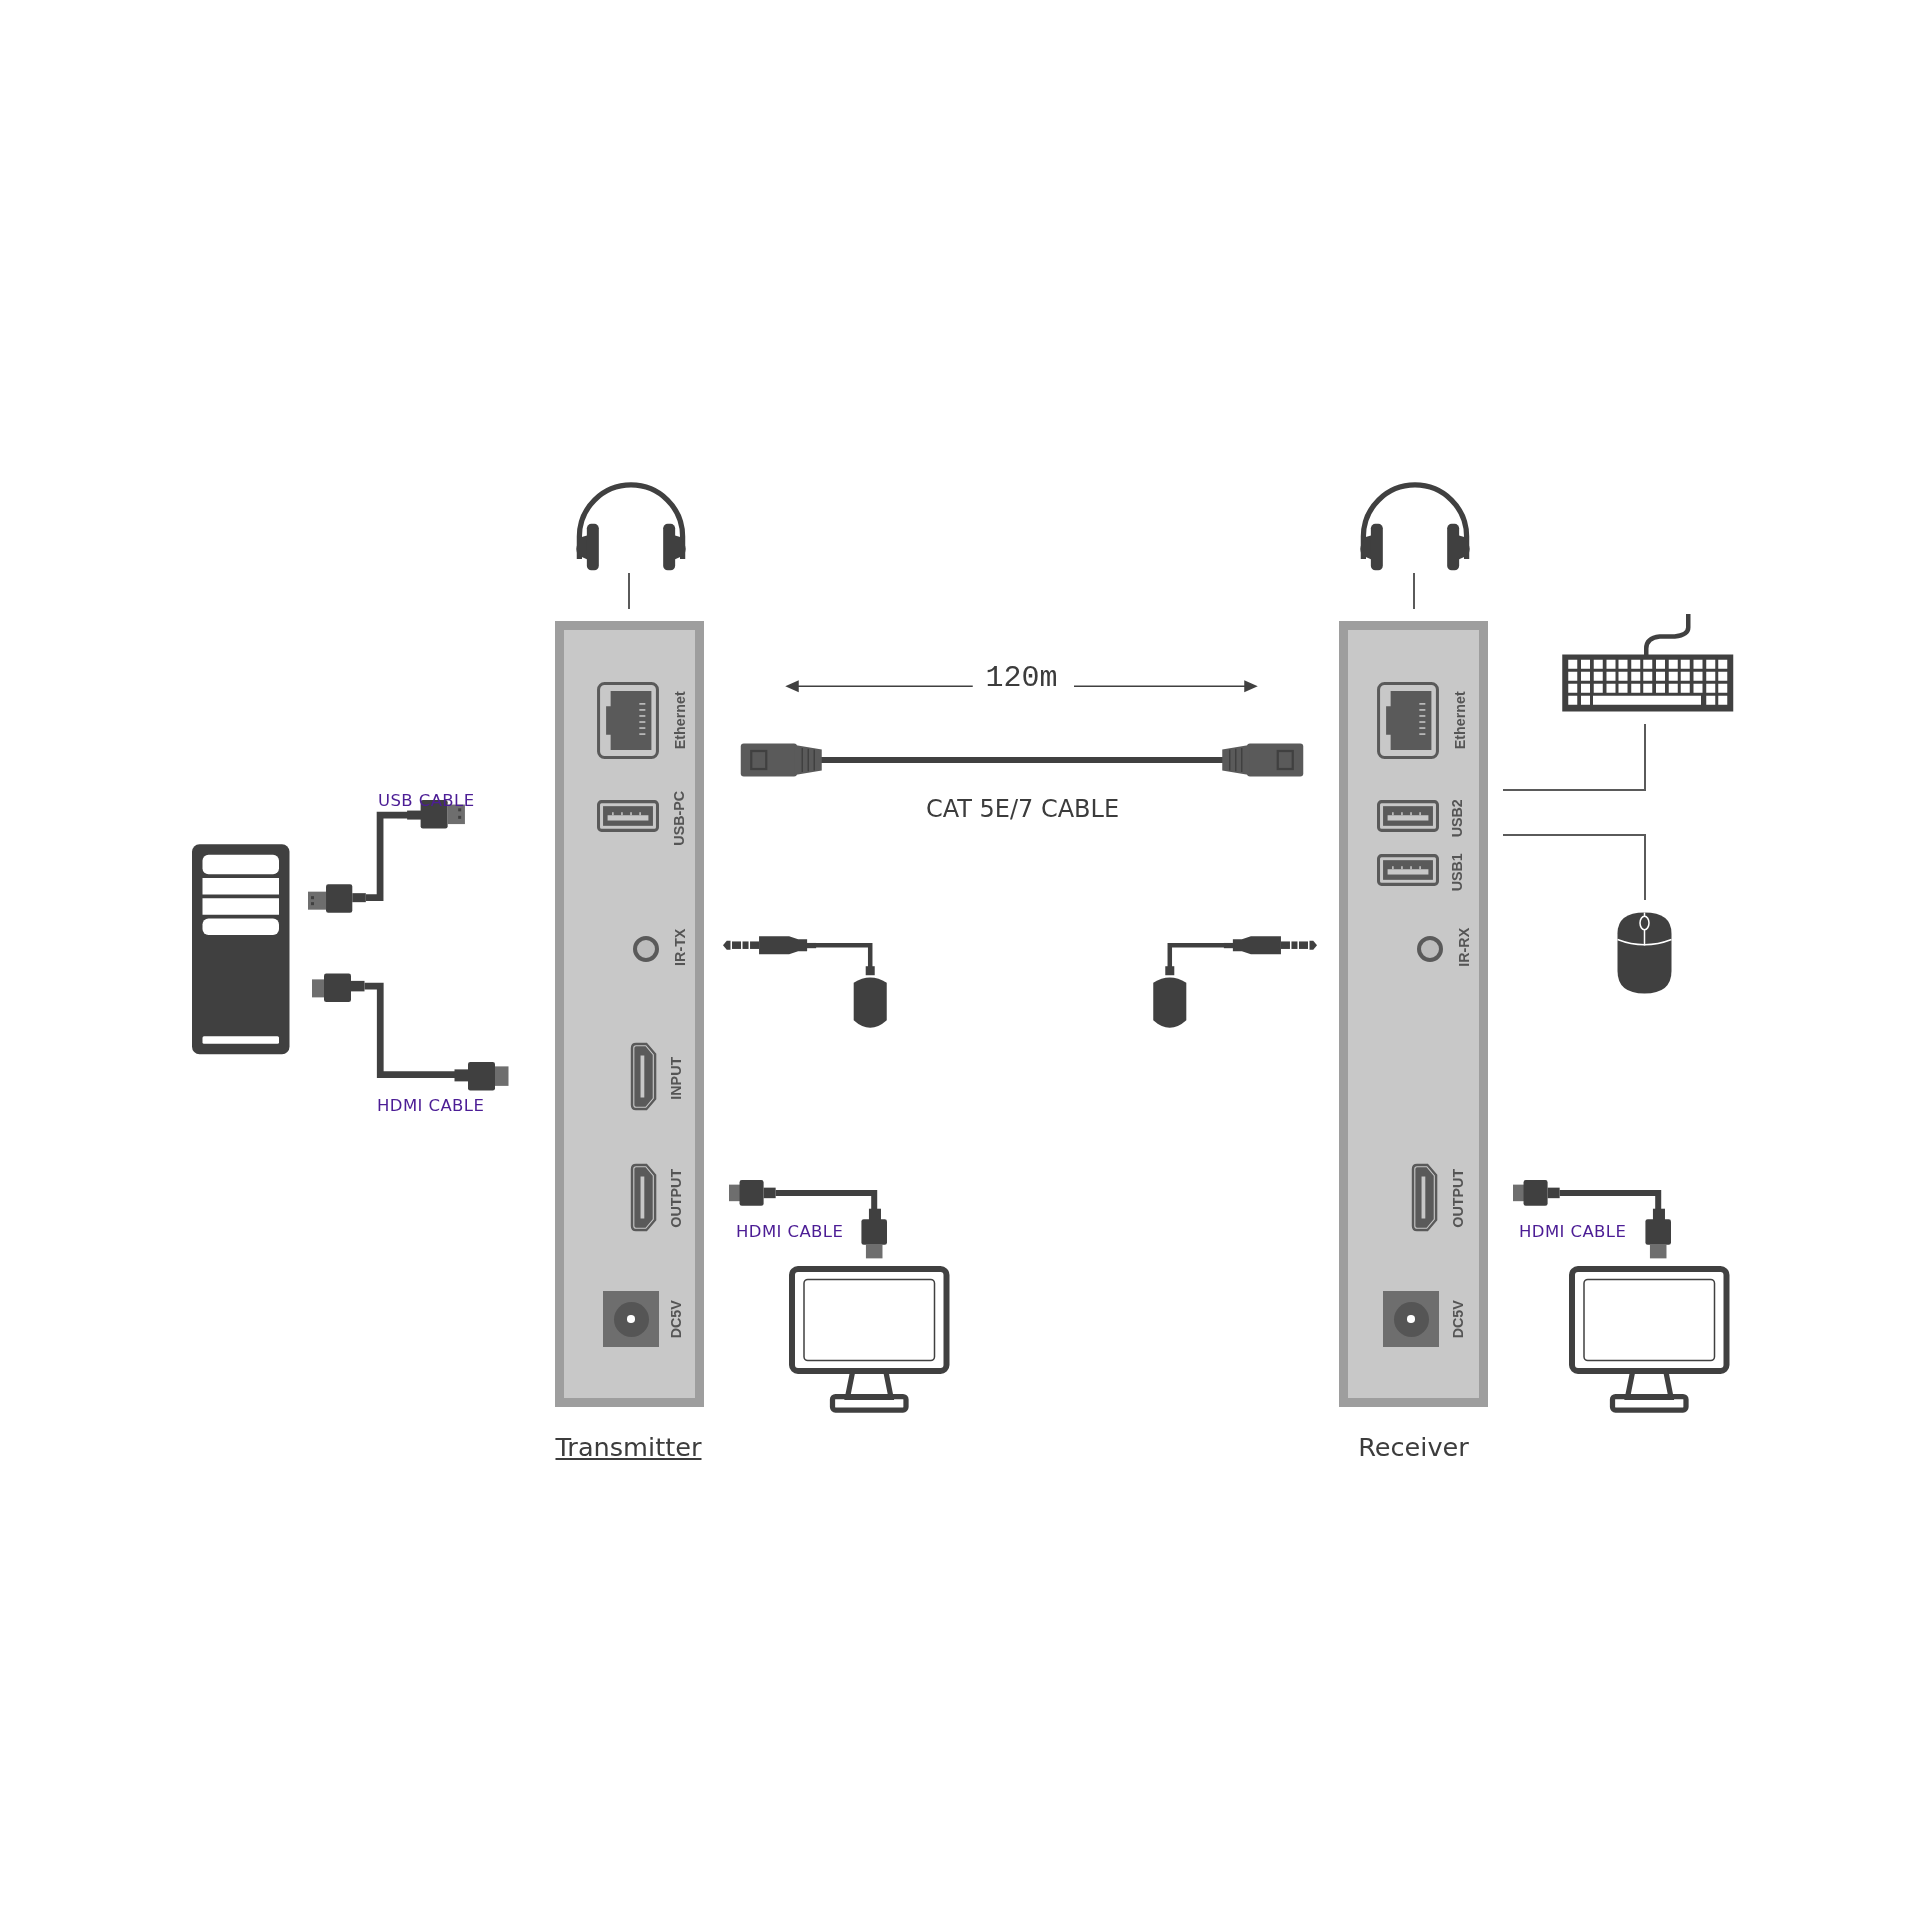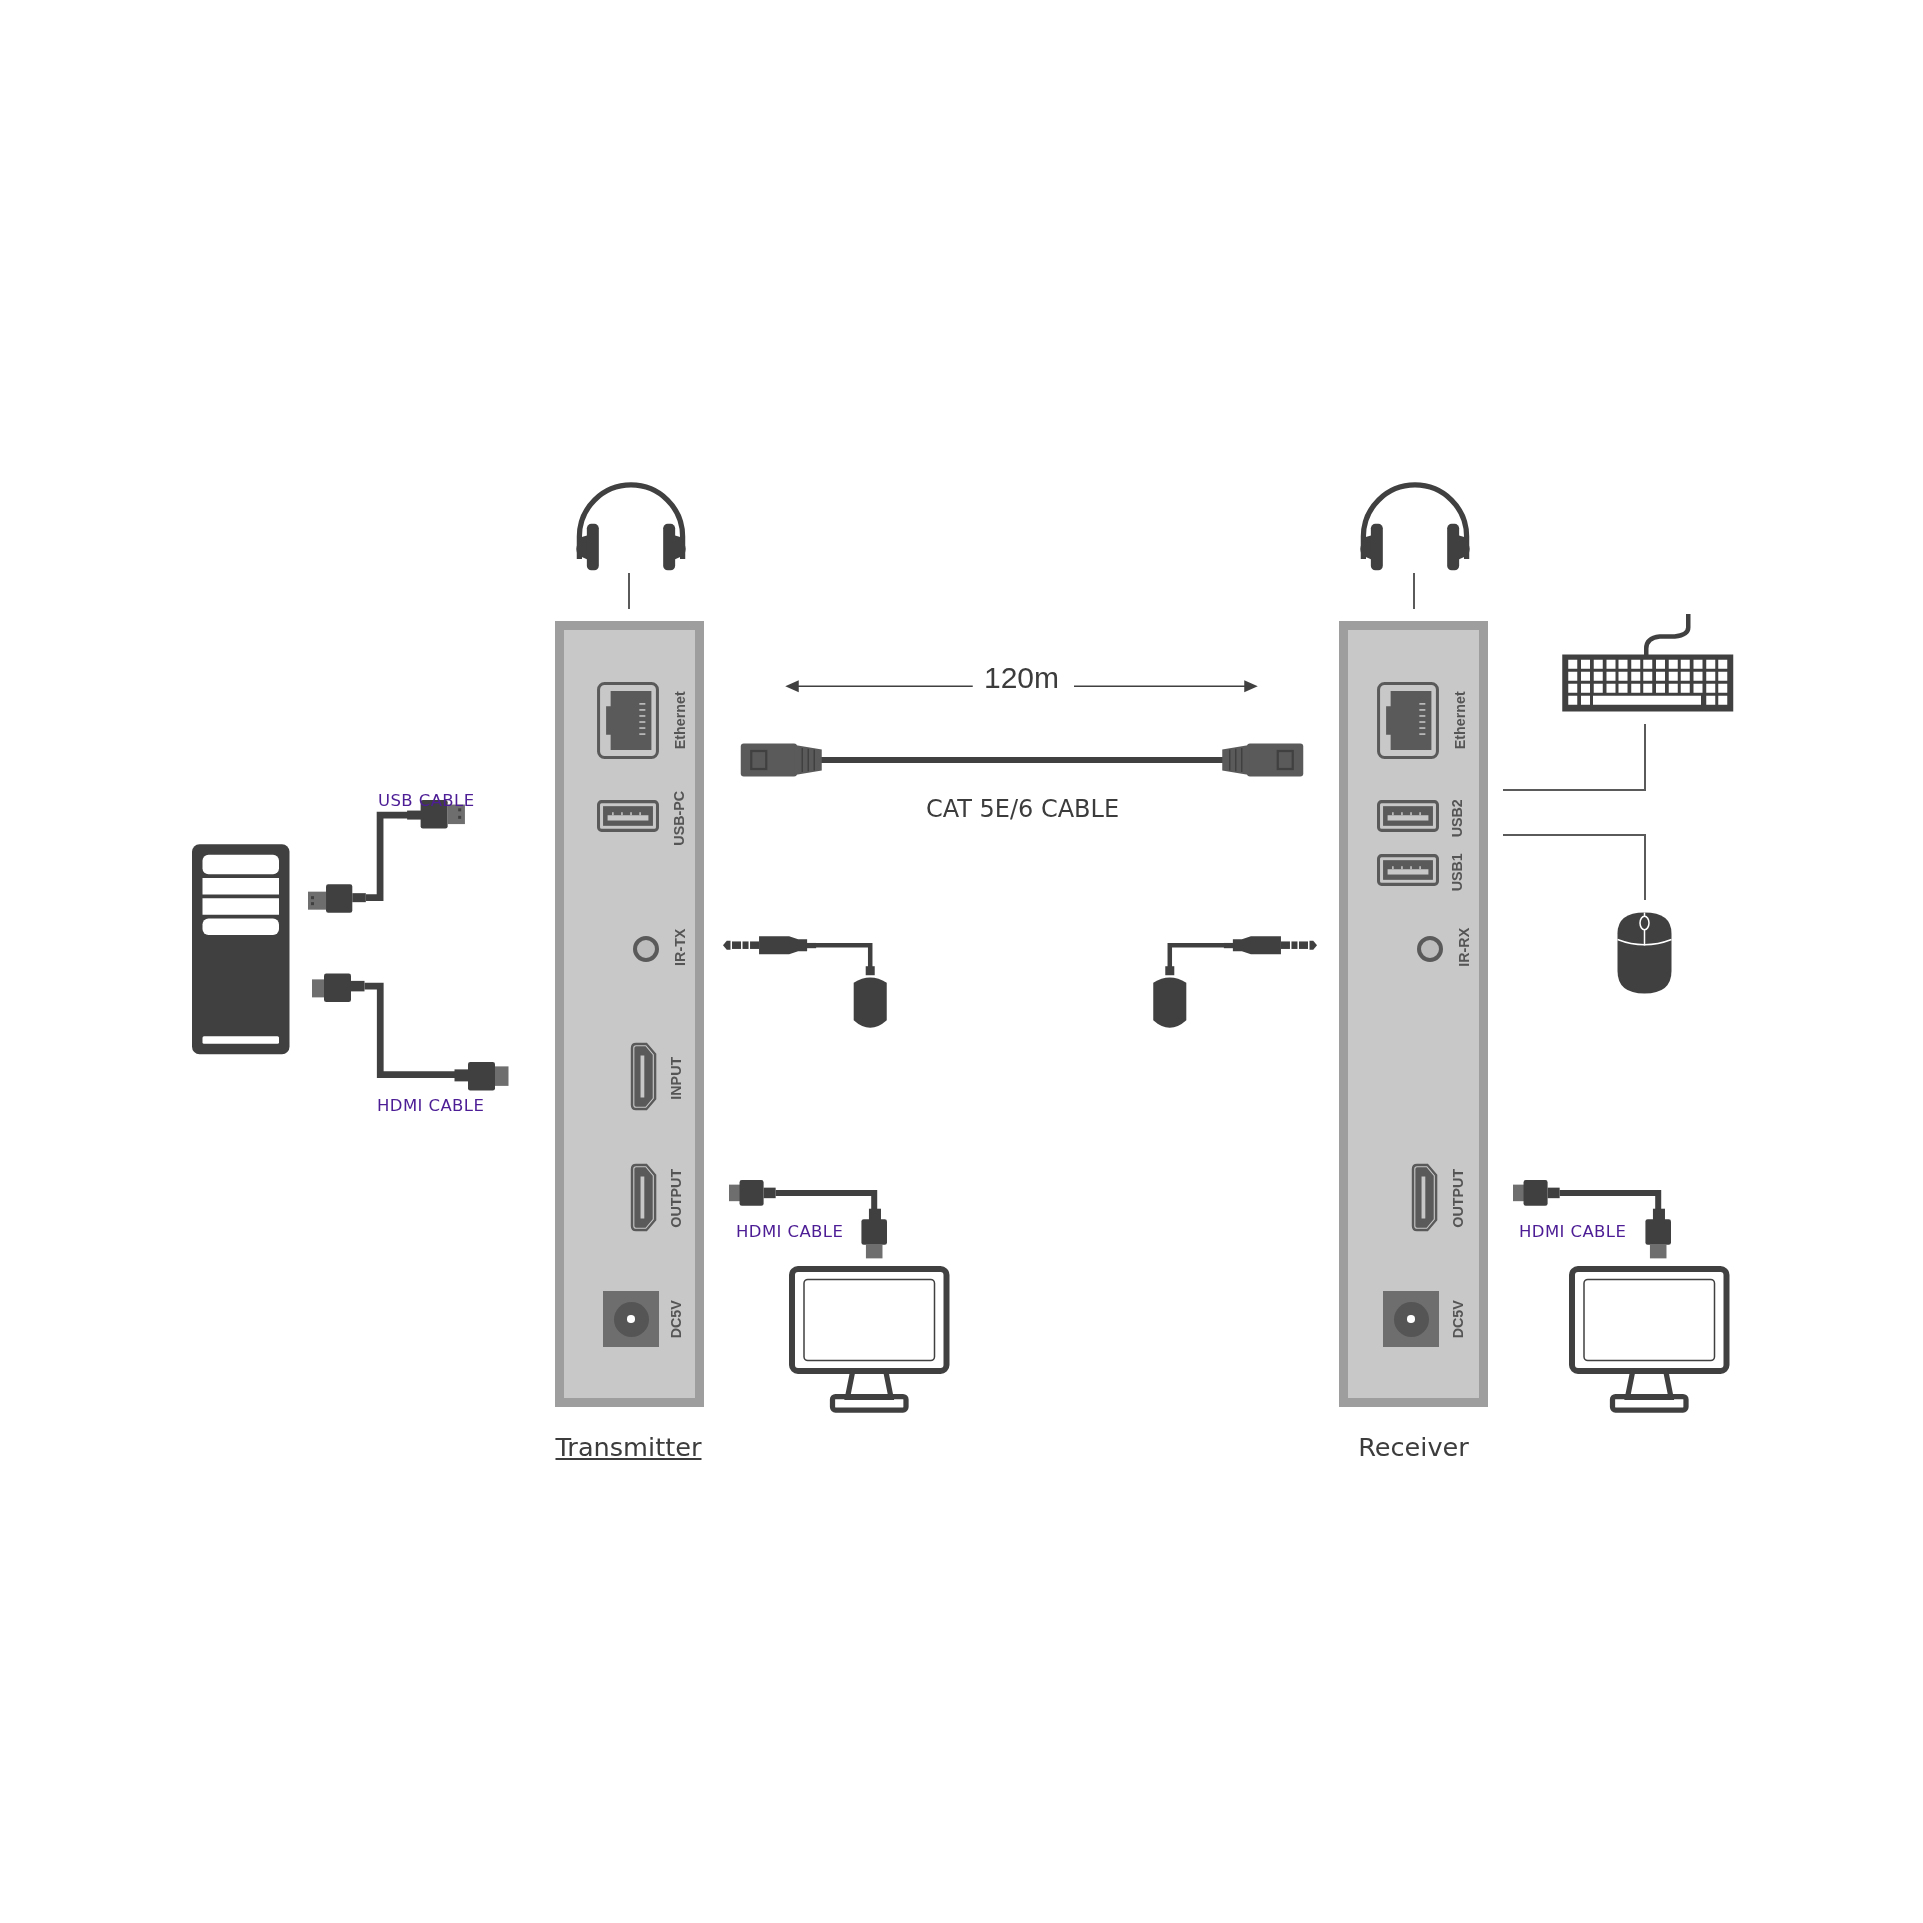--- a/index.html
+++ b/index.html
@@ -3,21 +3,21 @@
 <meta charset="utf-8">
 <style>
   html,body{margin:0;padding:0;background:#ffffff;}
   body{width:1924px;height:1924px;position:relative;overflow:hidden;font-family:"DejaVu Sans","Liberation Sans",sans-serif;color:#3f3f3f;}
   .abs{position:absolute;}
   svg.abs{overflow:visible;}
   .box{position:absolute;background:#c8c8c8;border:9px solid #9e9e9e;box-sizing:border-box;}
   .port-label{position:absolute;font-family:"Liberation Sans",sans-serif;font-weight:bold;font-size:14.3px;color:#555555;white-space:nowrap;transform:rotate(-90deg);transform-origin:center center;text-align:center;}
   .caption{position:absolute;font-family:"DejaVu Sans",sans-serif;font-size:25.6px;color:#3c3c3c;white-space:nowrap;text-align:center;}
   .cable-label{position:absolute;font-family:"DejaVu Sans",sans-serif;font-size:16.5px;color:#4c1d95;white-space:nowrap;letter-spacing:0.4px;}
-  .big-label{position:absolute;font-family:Liberation Sans, sans-serif;font-size:30px;color:#3c3c3c;white-space:nowrap;text-align:center;}
+  .big-label{position:absolute;font-family:Liberation Mono, monospace;font-size:30px;color:#3c3c3c;white-space:nowrap;text-align:center;}
   .mid-label{position:absolute;font-family:"DejaVu Sans",sans-serif;font-size:24px;color:#3c3c3c;white-space:nowrap;text-align:center;}
   .line{position:absolute;background:#5a5a5a;}
 </style>
 </head>
 <body>
 
 <svg class="abs" style="left:192px;top:844px" width="99" height="212" viewBox="0 0 132 282">
   <rect x="0" y="0" width="130" height="280" rx="10" fill="#404040"></rect>
   <rect x="14" y="14" width="102" height="26" rx="8" fill="#ffffff"></rect>
   <rect x="14" y="45" width="102" height="22" fill="#ffffff"></rect>
@@ -141,21 +141,21 @@
 
   <rect x="675" y="6" width="75" height="44" rx="4" fill="#5a5a5a"></rect>
   <rect x="716" y="16" width="20" height="24" fill="none" stroke="#404040" stroke-width="3"></rect>
   <path d="M678 8 L642 14 V42 L678 48 Z" fill="#5a5a5a"></path>
   <g stroke="#404040" stroke-width="2">
       <line x1="668" y1="12" x2="668" y2="44"></line>
       <line x1="660" y1="13" x2="660" y2="43"></line>
       <line x1="652" y1="14" x2="652" y2="42"></line>
     </g>
 </svg>
-<div class="mid-label" style="left:872px;top:744px;width:301px;margin-top:51px;">CAT 5E/6 CABLE</div>
+<div class="mid-label" style="left:872px;top:744px;width:301px;margin-top:51px;">CAT 5E/7 CABLE</div>
 
 <svg class="abs" style="left:723px;top:936px" width="169" height="98" viewBox="0 0 225 130">
   <polygon points="0,12 5,6 10,6 10,18 5,18" fill="#404040"></polygon>
   <rect x="12" y="7" width="12" height="10" fill="#404040"></rect>
   <rect x="26" y="7" width="8" height="10" fill="#404040"></rect>
   <rect x="36" y="7" width="12" height="10" fill="#404040"></rect>
   <path d="M48 0 H88 L100 4 H112 V20 H100 L88 24 H48 Z" fill="#404040"></path>
   <rect x="110" y="9" width="14" height="7" fill="#404040"></rect>
   <path d="M122 12 H196 V45" stroke="#404040" stroke-width="6" fill="none"></path>
   <rect x="190" y="40" width="12" height="12" fill="#404040"></rect>

